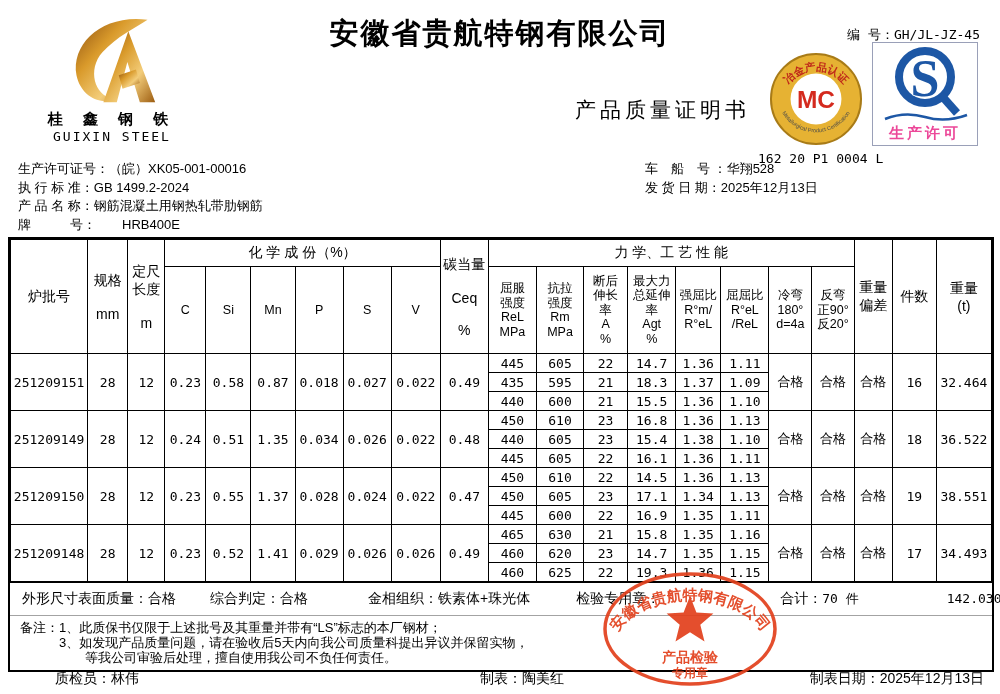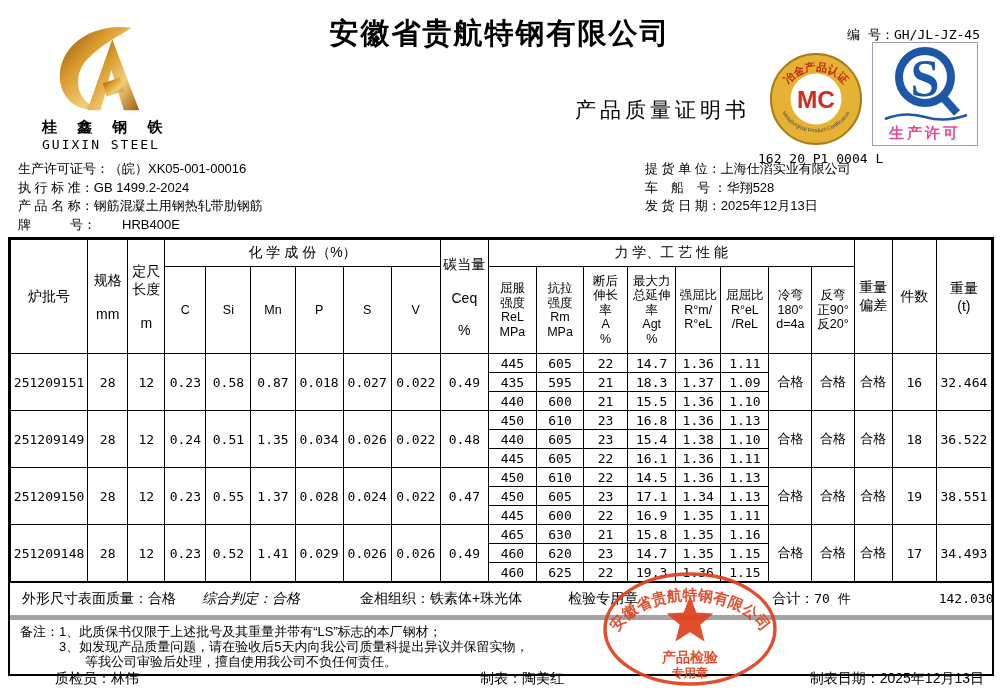--- a/index.html
+++ b/index.html
@@ -6,21 +6,21 @@
   .page{position:relative;width:1000px;height:694px;background:#ffffff;overflow:hidden;
         font-family:"Liberation Sans","DejaVu Sans",sans-serif;color:#000;}
   
   .company-title{position:absolute;left:250px;width:500px;top:14px;text-align:center;
         font-size:29px;font-weight:bold;letter-spacing:2px;
         font-family:"Liberation Serif","DejaVu Serif",serif;}
   .doc-title{position:absolute;left:250px;width:500px;top:96px;text-align:right;
         font-size:21px;letter-spacing:4px;font-family:"Liberation Serif","DejaVu Serif",serif;}
   .serial{position:absolute;right:20px;top:26px;font-size:13px;white-space:nowrap;
         font-family:"DejaVu Sans Mono","Liberation Mono",monospace;}
-  .logo{position:absolute;left:42px;top:20px;width:140px;}
+  .logo{position:absolute;left:42px;top:12px;width:140px;text-align:center;}
   .logo-cn{font-size:15px;font-weight:bold;letter-spacing:8px;white-space:nowrap;margin-top:-2px;}
   .logo-en{font-size:13px;letter-spacing:2px;white-space:nowrap;
         font-family:"DejaVu Sans Mono","Liberation Mono",monospace;}
   .mc{position:absolute;left:766px;top:52px;width:100px;text-align:center;}
   .mc-code{font-size:13px;margin-top:1px;white-space:nowrap;margin-left:-8px;
         font-family:"DejaVu Sans Mono","Liberation Mono",monospace;}
   .qs{position:absolute;left:872px;top:42px;width:104px;height:102px;border:1px solid #9aa0b8;
         background:#fff;text-align:center;}
   .qs-caption{color:#ec4899;font-weight:bold;font-size:15px;letter-spacing:3px;margin-top:-3px;}
   
@@ -35,24 +35,24 @@
   table.qt td{border:1px solid #000;text-align:center;vertical-align:middle;
         font-size:13px;padding:0;overflow:hidden;}
   tr.h1 td{height:26px;font-size:14px;}
   tr.h2 td{height:86px;font-size:12.5px;line-height:14.5px;}
   .pre{white-space:pre-line;}
   tr.dr td{height:18px;}
   .num{font-family:"DejaVu Sans Mono","Liberation Mono",monospace;font-size:13px;}
   
   .summary{display:flex;align-items:center;height:32px;border-top:1px solid #000;
         font-size:14px;padding:0 12px;white-space:nowrap;}
-  .summary .s2{margin-left:26px;font-style:italic;} .summary .s3{margin-left:60px;}
+  .summary .s2{margin-left:34px;} .summary .s3{margin-left:60px;}
   .summary .s4{margin-left:46px;} .summary .s5{margin-left:120px;}
   .summary .s6{margin-left:88px;}
-  .remarks{display:flex;border-top:5px solid #a3a3a3;padding:4px 6px 4px 10px;
+  .remarks{display:flex;border-top:1px solid #a3a3a3;padding:4px 6px 4px 10px;
         font-size:13px;line-height:15.2px;}
   .remarks .rlbl{white-space:nowrap;}
   .remark-line{white-space:pre;}
   
   .footer-item{position:absolute;top:670px;font-size:14px;white-space:nowrap;}
   .f1{left:55px;} .f2{left:480px;} .f3{right:16px;}
   
   .stamp{position:absolute;left:600px;top:570px;width:180px;height:118px;opacity:.92;pointer-events:none;}
 </style>
 </head>
@@ -105,21 +105,20 @@
     <div class="qs-caption">生产许可</div>
   </div>
 
   <div class="info-col ic1">
     <div><span class="lbl">生产许可证号：</span><span class="val">（皖）XK05-001-00016</span></div>
     <div><span class="lbl">执 行 标 准：</span><span class="val">GB 1499.2-2024</span></div>
     <div><span class="lbl">产 品 名 称：</span><span class="val">钢筋混凝土用钢热轧带肋钢筋</span></div>
     <div><span class="lbl">牌　　　号：</span><span class="val">　　HRB400E</span></div>
   </div>
   <div class="info-col ic3">
-    <div><span class="lbl">提 货 单 位：</span><span class="val">上海仕滔实业有限公司</span></div>
     <div><span class="lbl">车　船　号 ：</span><span class="val">华翔528</span></div>
     <div><span class="lbl">发 货 日 期：</span><span class="val">2025年12月13日</span></div>
   </div>
 
   <div class="doc-box">
     <table class="qt">
       <colgroup>
         <col style="width:77px">
           <col style="width:40px">
           <col style="width:37px">

